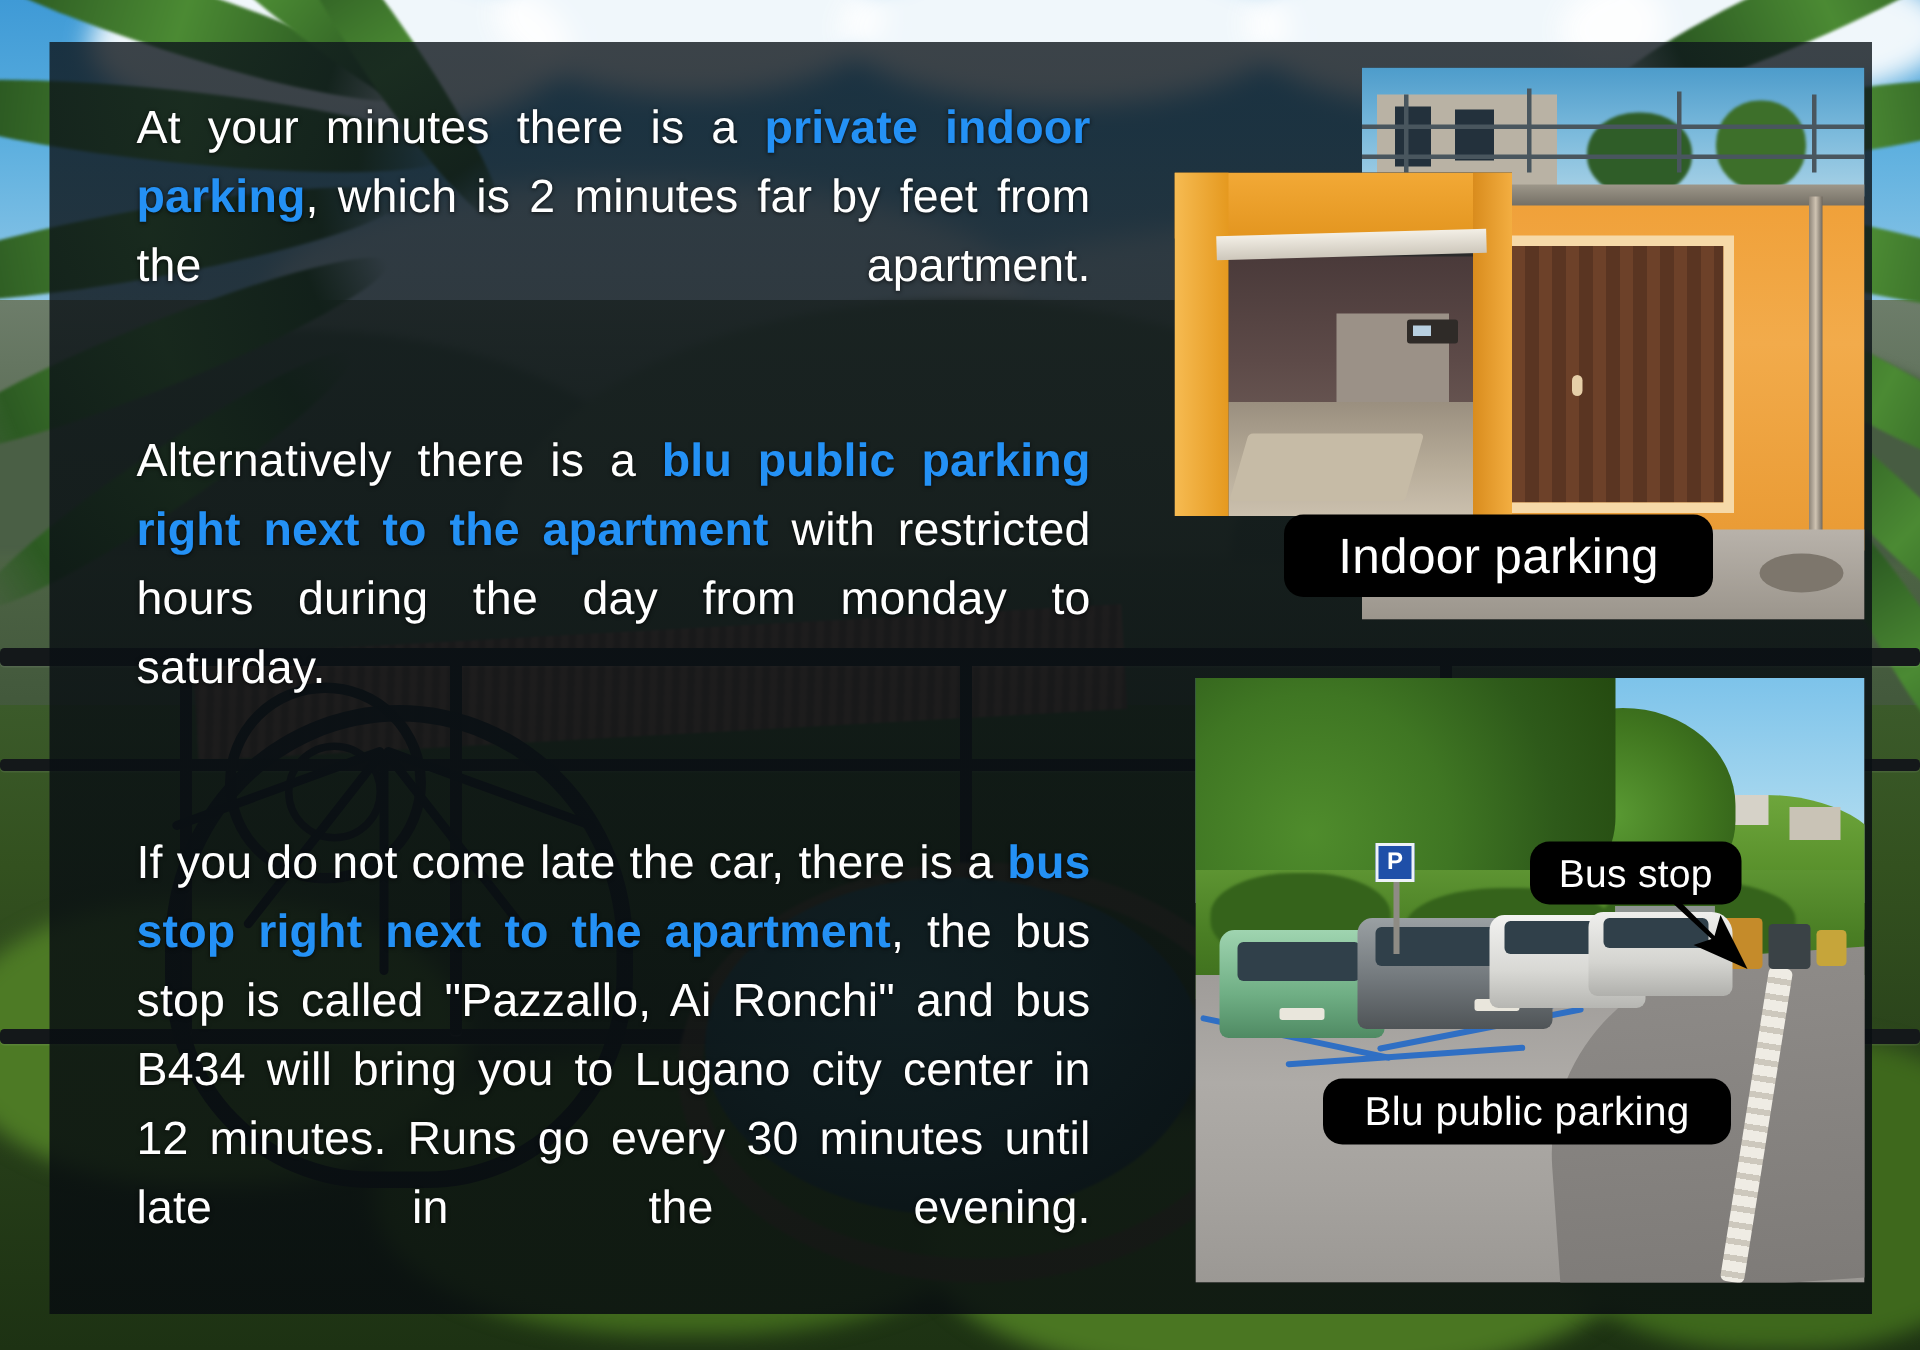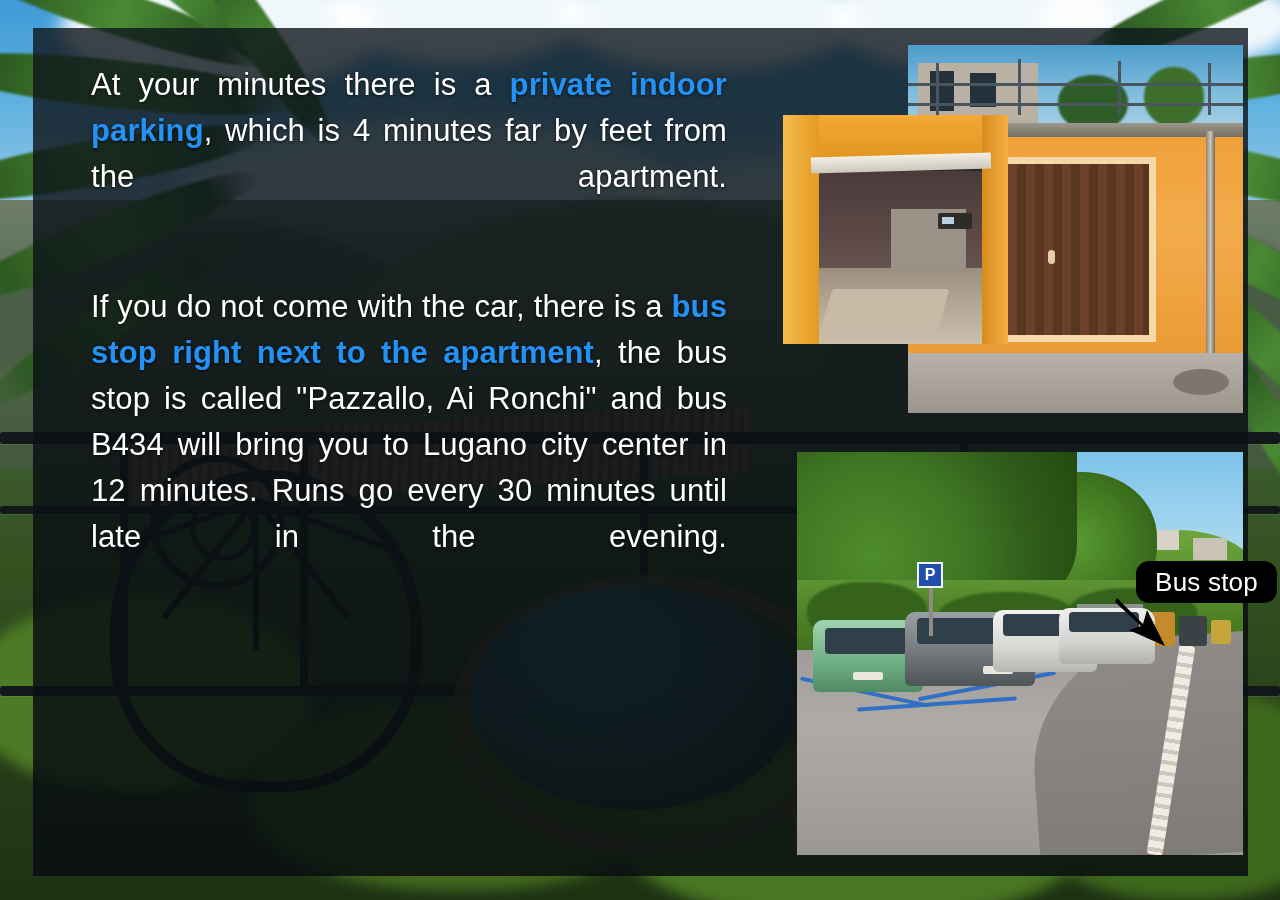--- a/index.html
+++ b/index.html
@@ -158,21 +158,21 @@
   .pk-bin{position:absolute;border-radius:3px;}
   .pk-shed{position:absolute;left:280px;top:152px;width:66px;height:40px;background:#cfd3d2;border-top:5px solid #8d9391;}
 
   
   .pill{
     position:absolute;background:#000000;color:#ffffff;border-radius:13px;
     display:flex;align-items:center;justify-content:center;
     font-family:"Liberation Sans", sans-serif;letter-spacing:.2px;
   }
   #label-indoor{left:856px;top:343px;width:286px;height:55px;font-size:33px;}
-  #label-busstop{left:1136px;top:561px;width:141px;height:42px;font-size:26px;}
+  #label-busstop{left:1020px;top:561px;width:141px;height:42px;font-size:26px;}
   #label-bluparking{left:882px;top:719px;width:272px;height:44px;font-size:27px;}
 
   .arrow{position:absolute;left:1113px;top:596px;width:56px;height:56px;}
 </style>
 </head>
 <body>
 
 <div id="stage">
 
   <div class="bg">
@@ -229,24 +229,25 @@
     <div class="chairspoke" style="left:253px;top:500px;width:6px;height:150px;transform:rotate(-38deg);"></div>
     <div class="chairspoke" style="left:253px;top:500px;width:6px;height:150px;transform:rotate(70deg);"></div>
     <div class="chairspoke" style="left:253px;top:500px;width:6px;height:150px;transform:rotate(-70deg);"></div>
     <div class="tablerim"></div>
     <div class="tabletop"></div>
   </div>
 
   <div class="overlay"></div>
 
   <div class="copy">
-    <p><span>At your minutes there is a </span><span class="hl">private indoor parking</span><span>, which is 4 minutes far by feet from the apartment.</span></p>
-
-
-    <p><span>If you do not come with the car, there is a </span><span class="hl">bus stop right next to the apartment</span><span>, the bus stop is called "Pazzallo, Ai Ronchi" and bus B434 will bring you to Lugano city center in 12 minutes. Runs go every 30 minutes until late in the evening.</span></p>
+    <p><span>At your minutes there is a </span><span class="hl">private indoor parking</span><span>, which is 2 minutes far by feet from the apartment.</span></p>
+
+    <p><span>Alternatively there is a </span><span class="hl">blu public parking right next to the apartment</span><span> with restricted hours during the day from monday to saturday.</span></p>
+
+    <p><span>If you do not come late the car, there is a </span><span class="hl">bus stop right next to the apartment</span><span>, the bus stop is called "Pazzallo, Ai Ronchi" and bus B434 will bring you to Lugano city center in 12 minutes. Runs go every 30 minutes until late in the evening.</span></p>
   </div>
 
   <div class="photo" id="photo-indoor">
     <div class="grg-sky"></div>
     <div class="grg-house"></div>
     <div class="grg-win" style="left:22px;top:26px;width:24px;height:40px;"></div>
     <div class="grg-win" style="left:62px;top:28px;width:26px;height:34px;"></div>
     <div class="grg-plant" style="left:150px;top:30px;width:70px;height:56px;"></div>
     <div class="grg-plant" style="left:236px;top:22px;width:60px;height:60px;background:#3d6f2a;"></div>
     <div class="grg-railing">
@@ -273,20 +274,21 @@
       <div class="gi-floor"></div>
       <div class="gi-ramp"></div>
       <div class="gi-light"></div>
     </div>
     <div class="gi-frameTop"></div>
     <div class="gi-frameLeft"></div>
     <div class="gi-frameRight"></div>
     <div class="gi-lintel"></div>
   </div>
 
+  <div class="pill" id="label-indoor">Indoor parking</div>
 
   <div class="photo" id="photo-parking">
     <div class="pk-sky"></div>
     <div class="pk-hill"></div>
     <div class="pk-housefar"></div>
     <div class="pk-housefar2"></div>
     <div class="pk-tree2"></div>
     <div class="pk-trees"></div>
     <div class="pk-grass"></div>
     <div class="pk-shrub" style="left:10px;top:130px;width:120px;height:60px;"></div>
@@ -318,14 +320,15 @@
 
     <div class="pk-psign-post"></div>
     <div class="pk-psign">P</div>
   </div>
 
   <svg class="arrow" viewBox="0 0 56 56">
     <path d="M4 2 L30 28 L34 14 L52 50 L16 34 L28 30 L2 6 Z" fill="#000000"></path>
   </svg>
 
   <div class="pill" id="label-busstop">Bus stop</div>
+  <div class="pill" id="label-bluparking">Blu public parking</div>
 
 </div>
 
 </body></html>

